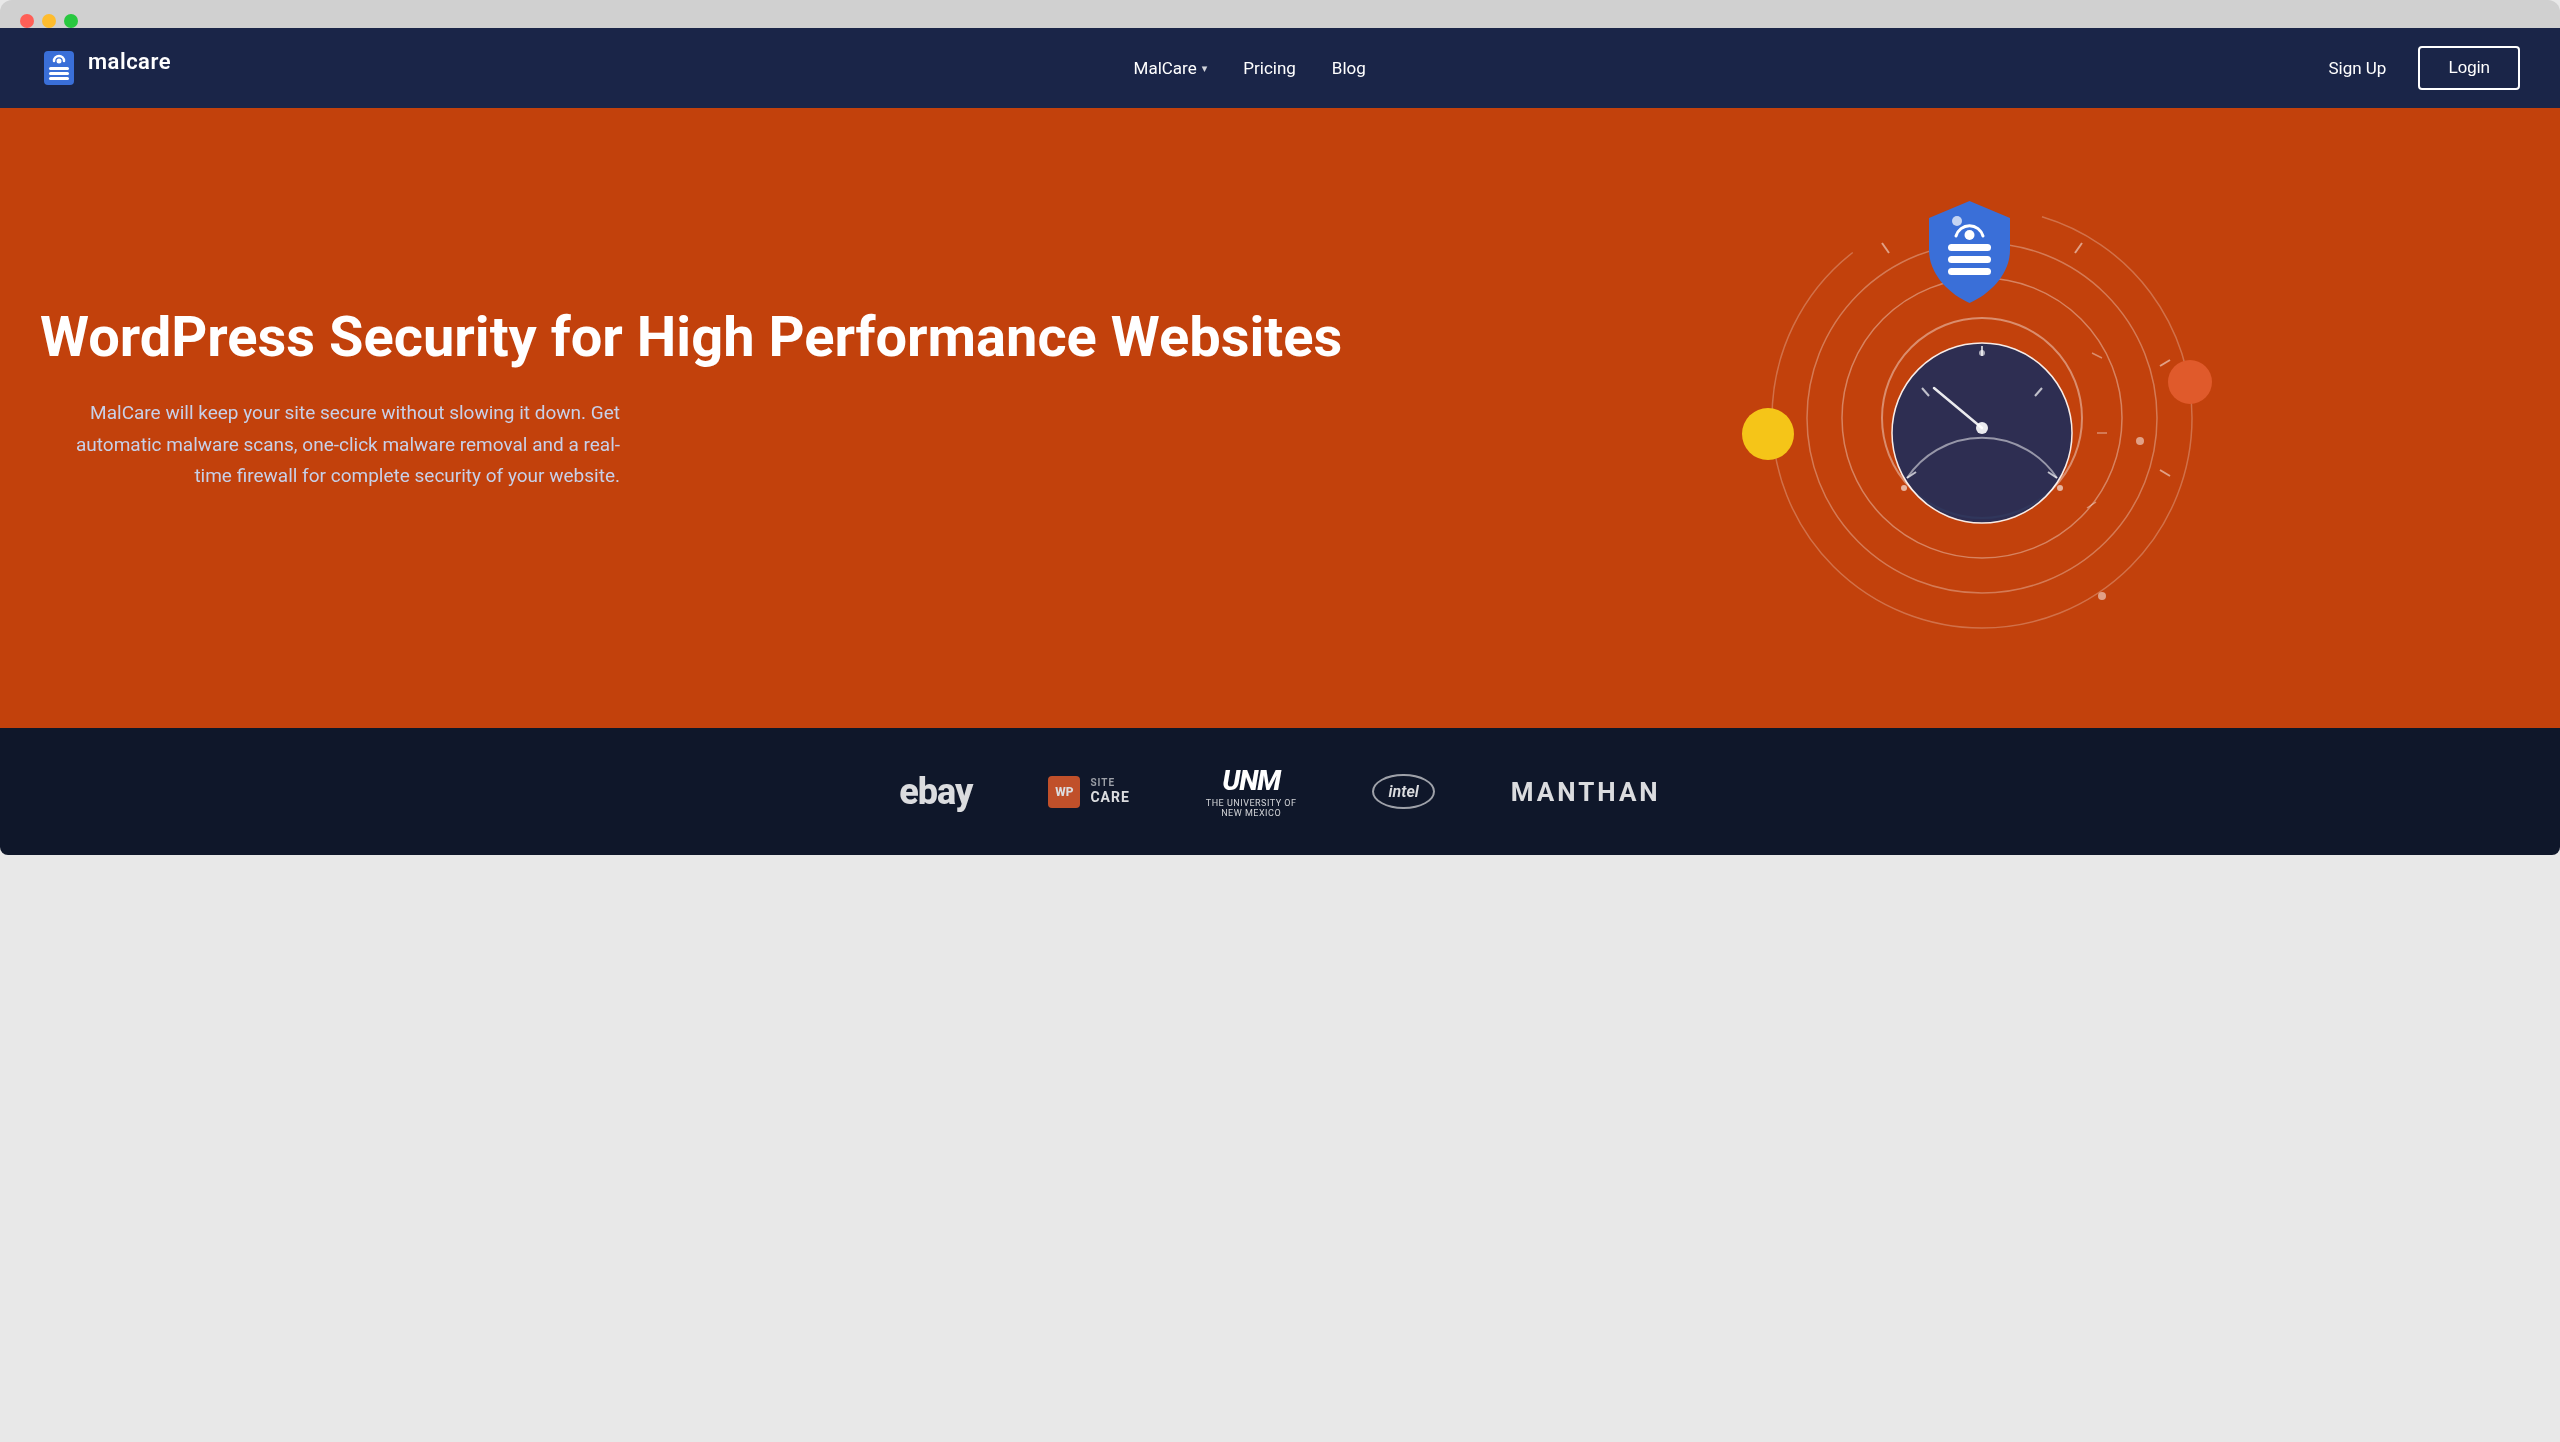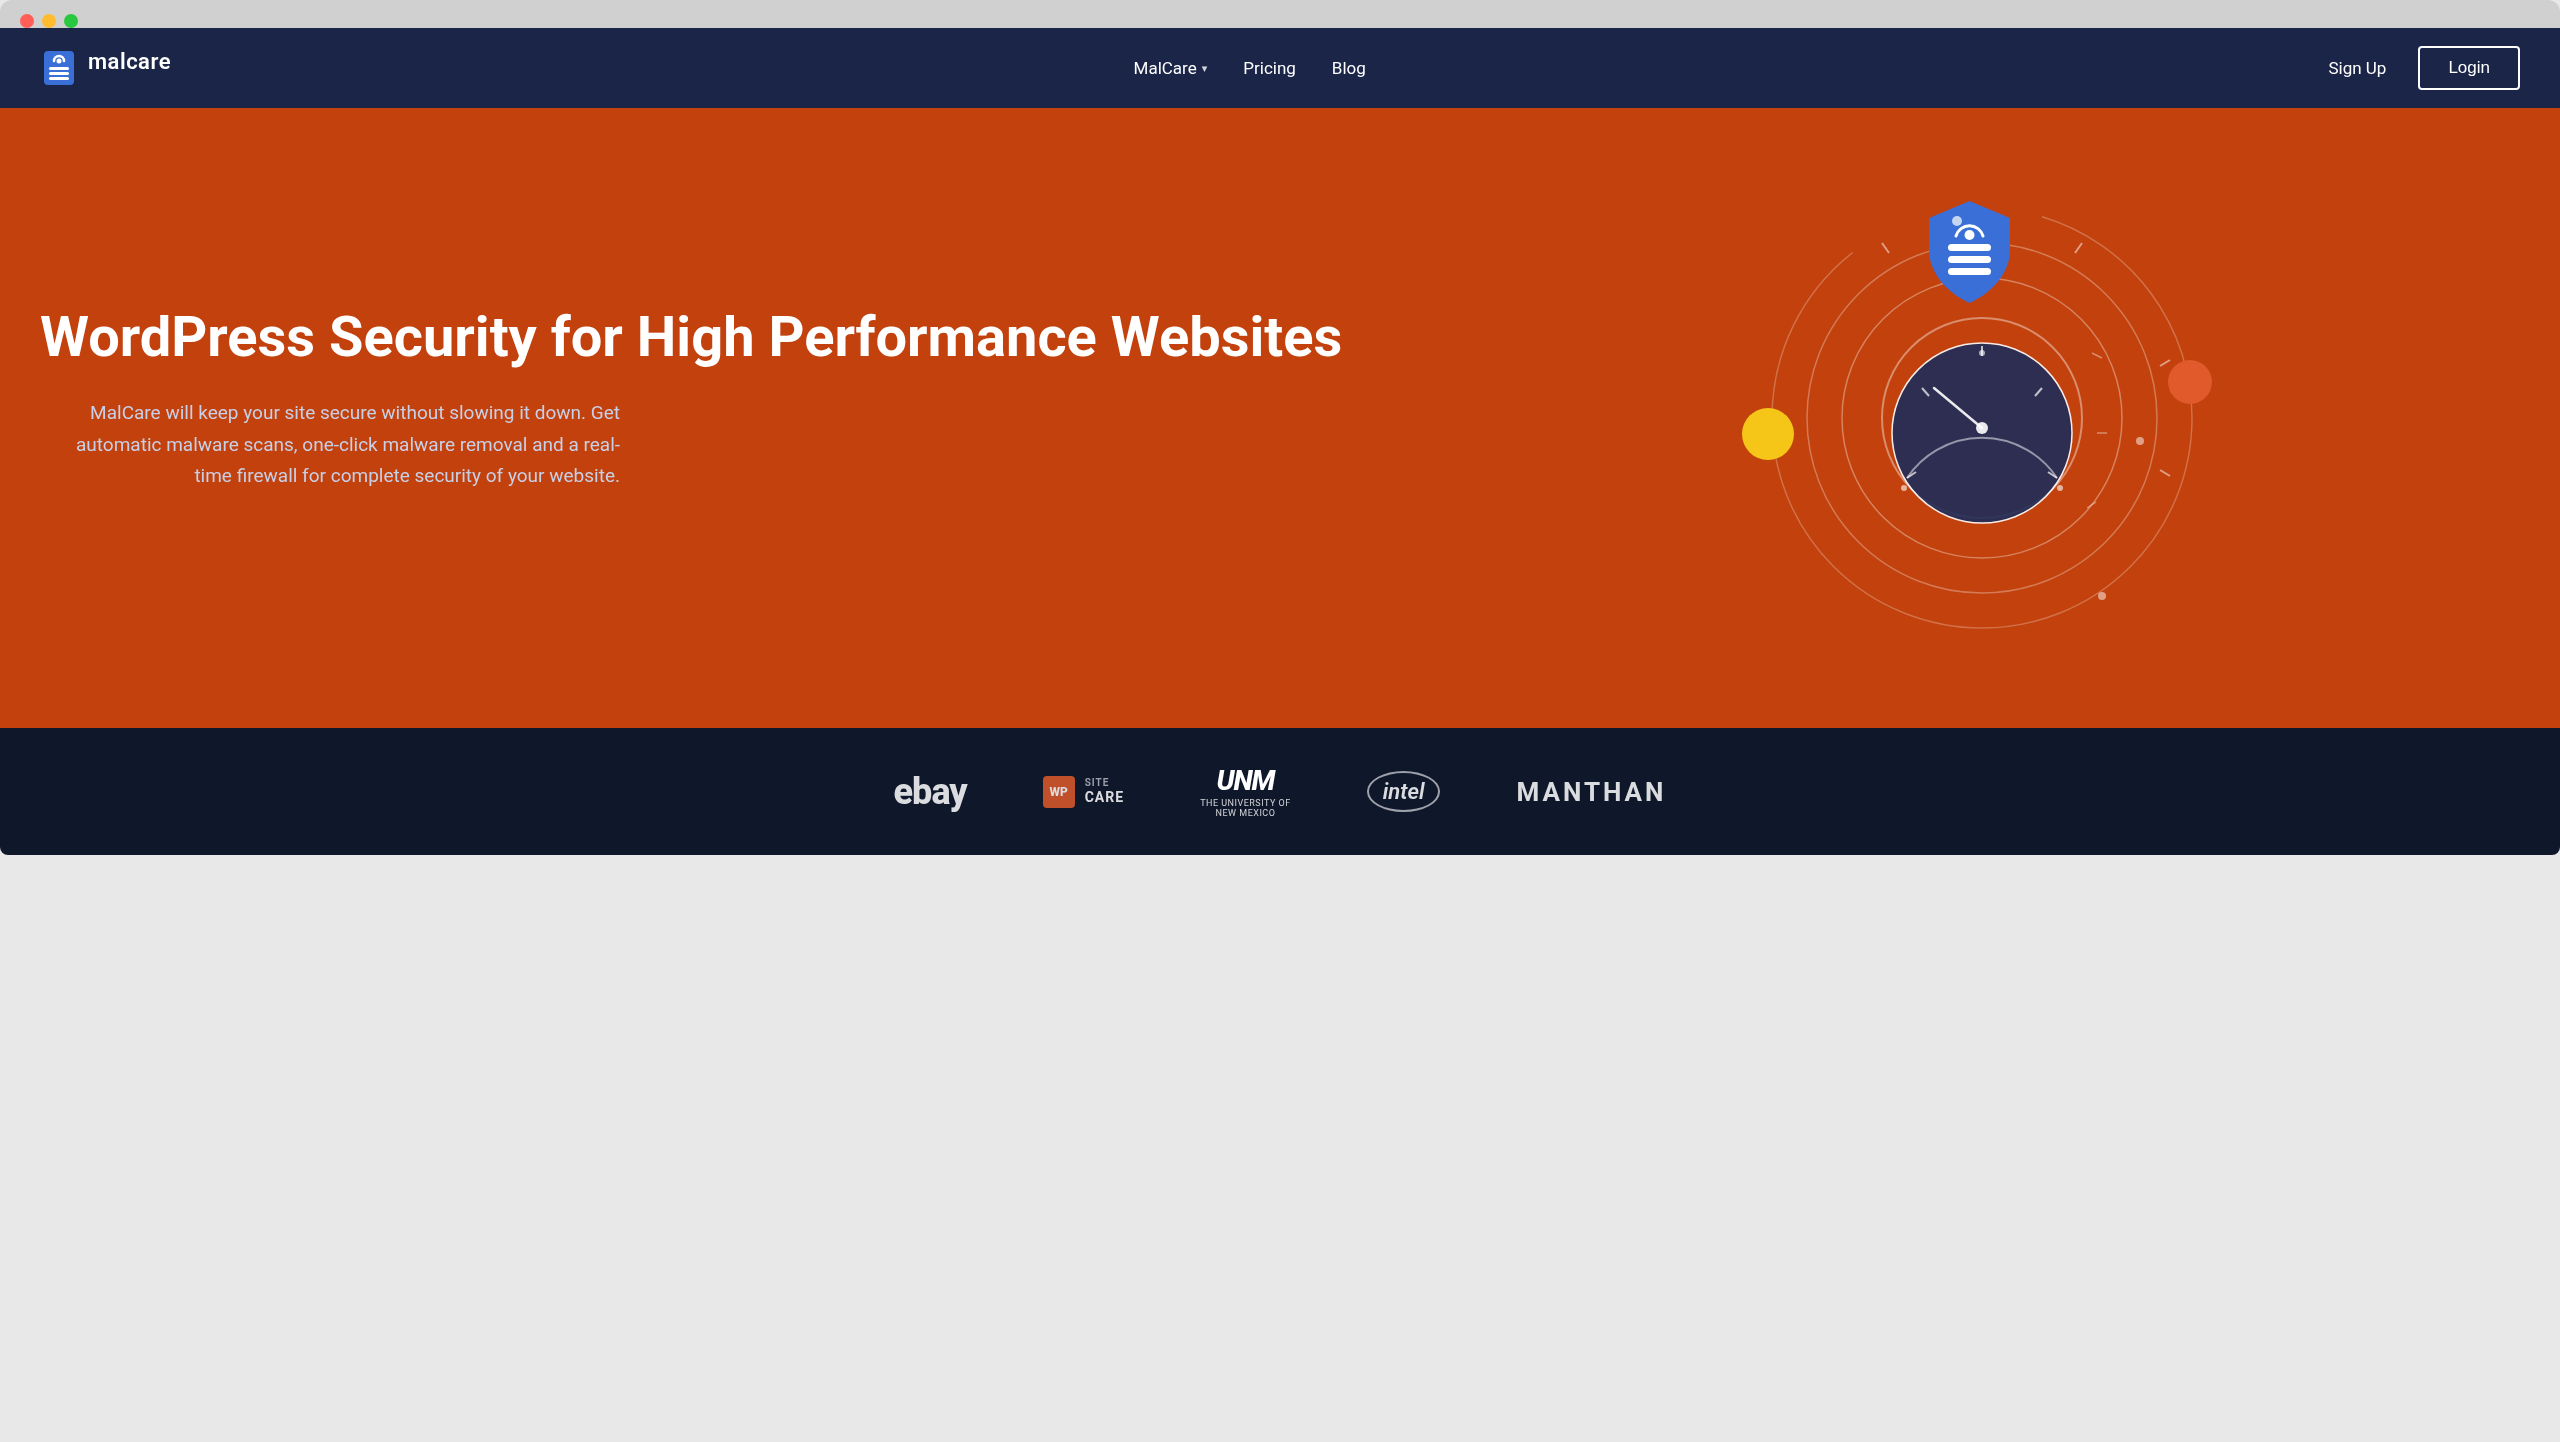--- a/index.html
+++ b/index.html
@@ -229,21 +229,21 @@
     }
     .trusted-logo.manthan-logo {
       font-size: 26px;
       font-weight: 700;
       letter-spacing: 3px;
     }
     .trusted-logo.intel-logo {
       border: 2px solid rgba(255,255,255,0.7);
       border-radius: 50%;
       padding: 6px 14px;
-      font-size: 22px;
+      font-size: 16px;
       font-style: italic;
     }
     .sitecare-icon {
       width: 32px; height: 32px;
       background: #e05a2b;
       border-radius: 4px;
       display: flex;
       align-items: center;
       justify-content: center;
       color: white;

